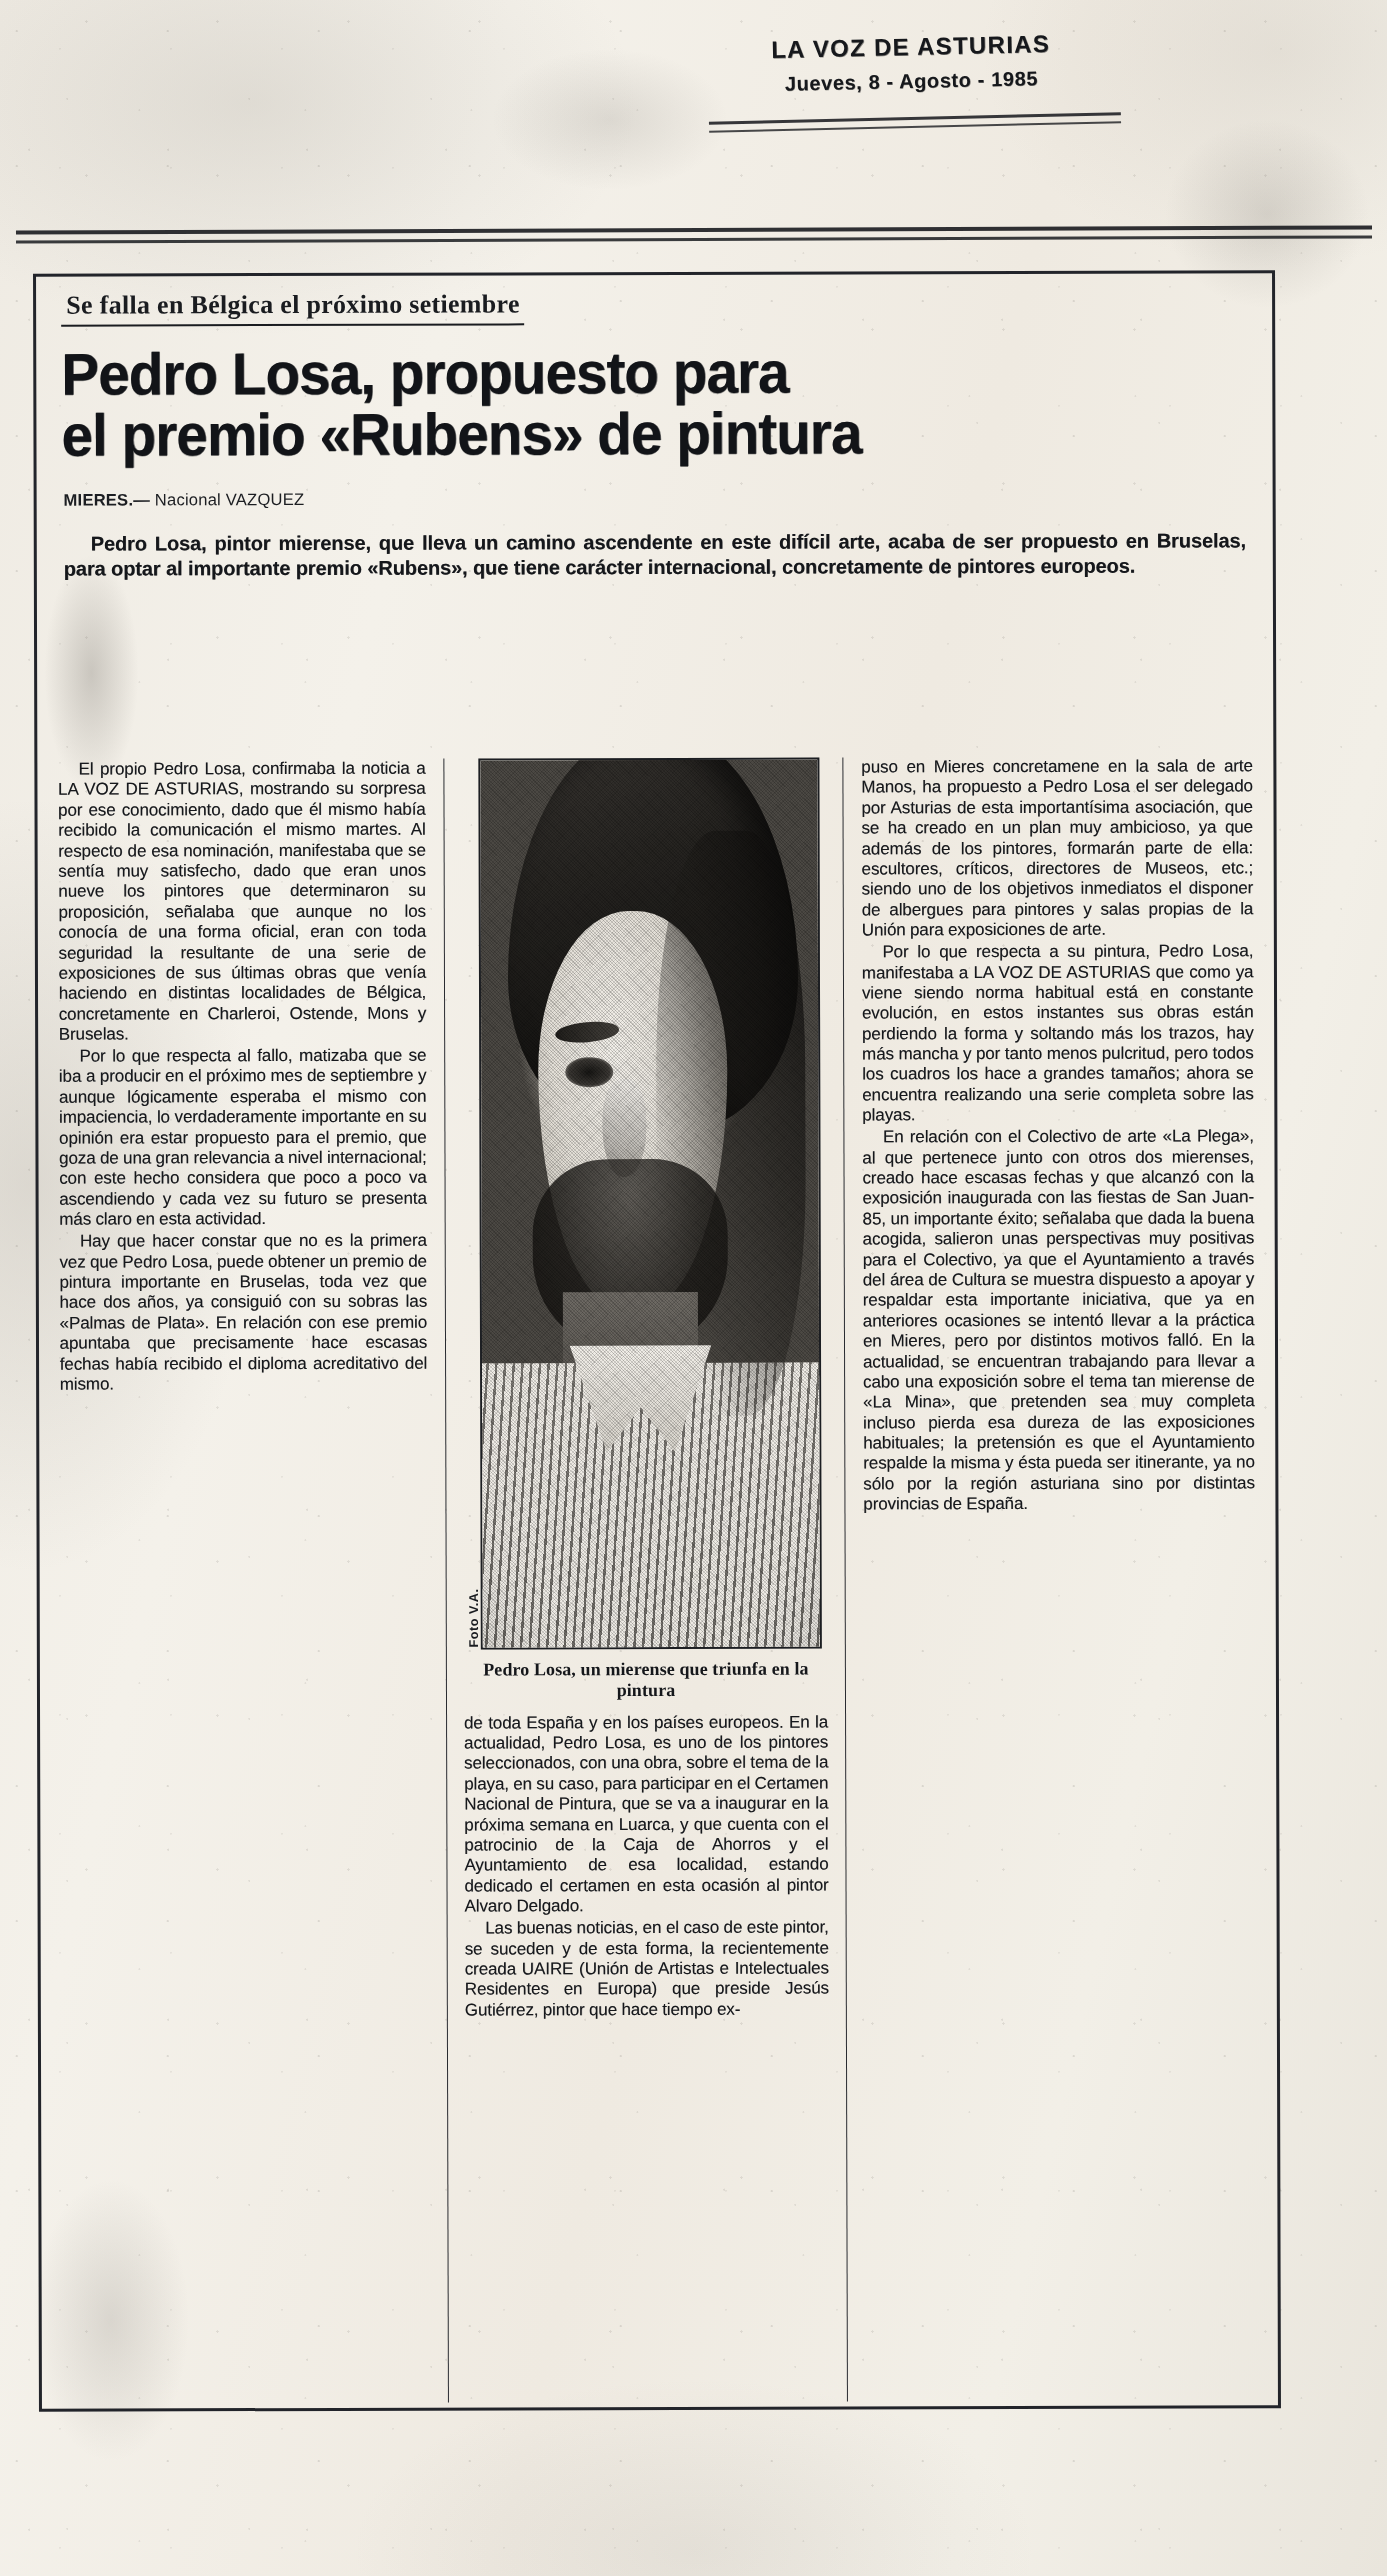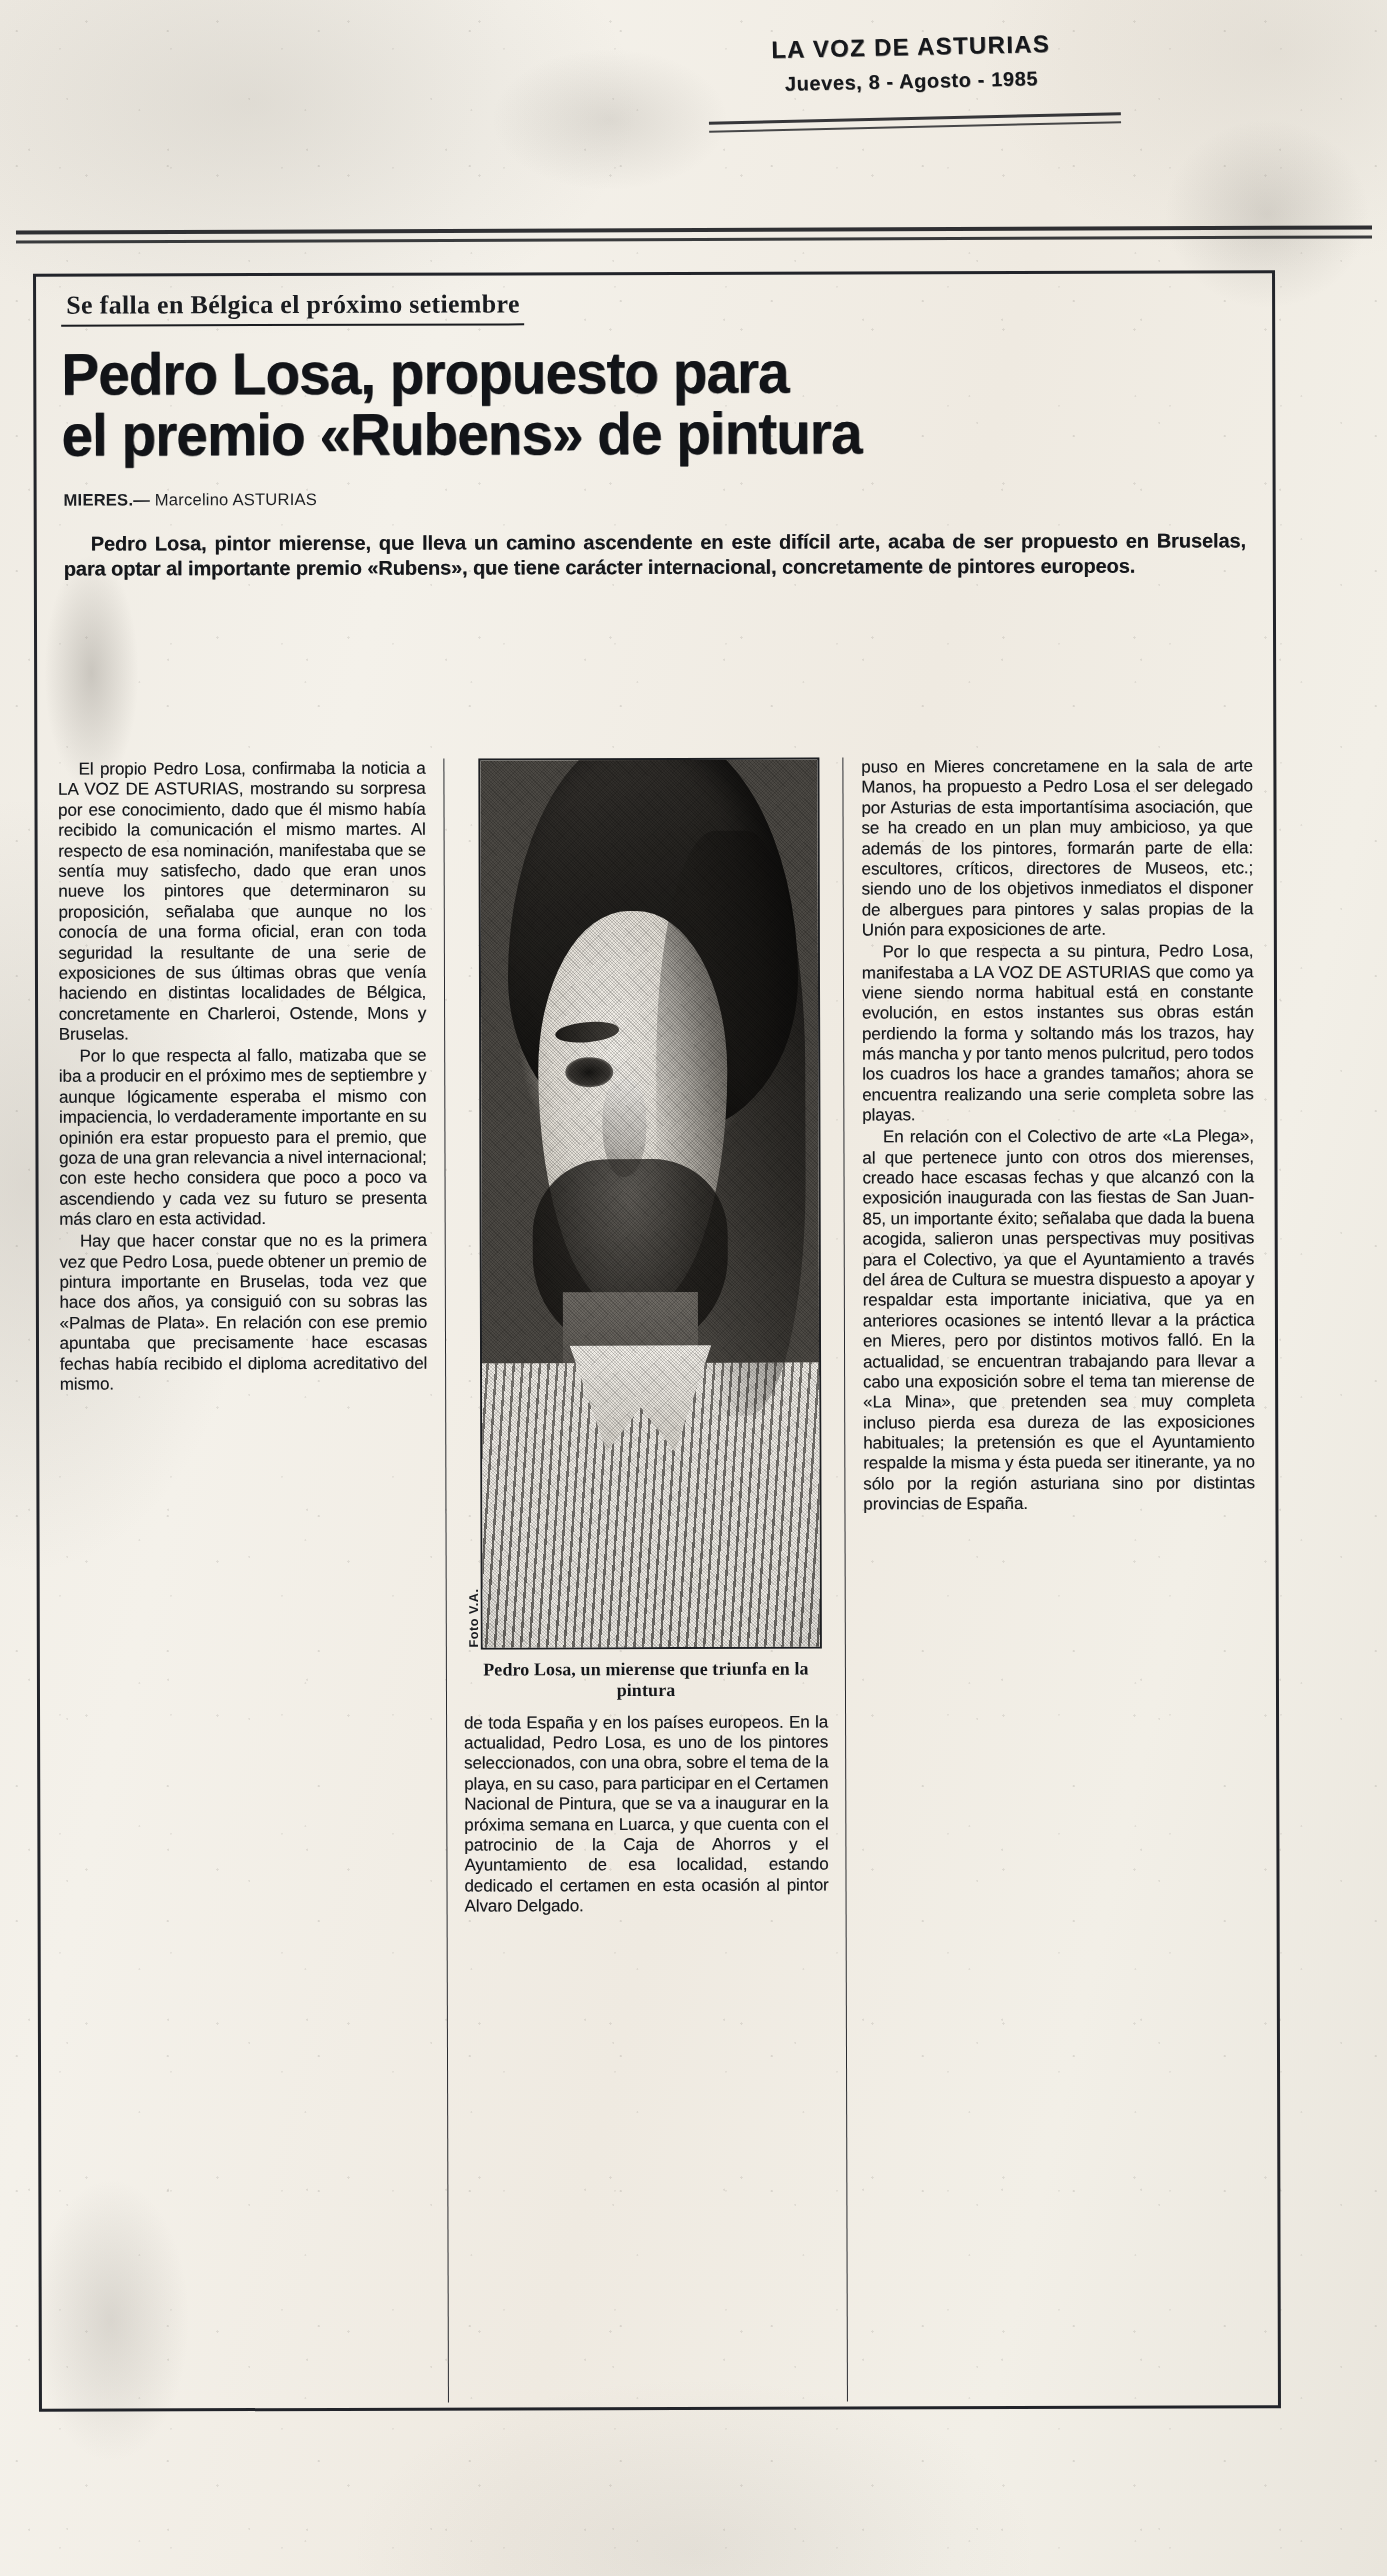--- a/index.html
+++ b/index.html
@@ -266,21 +266,21 @@
 
     <div class="kicker">Se falla en Bélgica el próximo setiembre</div>
 
     <div class="headline">
       <div>Pedro Losa, propuesto para</div>
       <div>el premio «Rubens» de pintura</div>
     </div>
 
     <div class="byline">
       <b>MIERES.—</b>
-      <span>Marcelino ASTURIAS</span>
+      <span>Nacional VAZQUEZ</span>
     </div>
 
     <div class="lead"><span class="ind"></span><span>Pedro Losa, pintor mierense, que lleva un camino ascendente en este difícil arte, acaba de ser propuesto en Bruselas, para optar al importante premio «Rubens», que tiene carácter internacional, concretamente de pintores europeos.</span></div>
 
     <div class="cols">
 
       <div class="col c1">
         <p><span class="ind"></span><span>El propio Pedro Losa, confirmaba la noticia a LA VOZ DE ASTURIAS, mostrando su sorpresa por ese conocimiento, dado que él mismo había recibido la comunicación el mismo martes. Al respecto de esa nominación, manifestaba que se sentía muy satisfecho, dado que eran unos nueve los pintores que determinaron su proposición, señalaba que aunque no los conocía de una forma oficial, eran con toda seguridad la resultante de una serie de exposiciones de sus últimas obras que venía haciendo en distintas localidades de Bélgica, concretamente en Charleroi, Ostende, Mons y Bruselas.</span></p>
         <p><span class="ind"></span><span>Por lo que respecta al fallo, matizaba que se iba a producir en el próximo mes de septiembre y aunque lógicamente esperaba el mismo con impaciencia, lo verdaderamente importante en su opinión era estar propuesto para el premio, que goza de una gran relevancia a nivel internacional; con este hecho considera que poco a poco va ascendiendo y cada vez su futuro se presenta más claro en esta actividad.</span></p>
         <p><span class="ind"></span><span>Hay que hacer constar que no es la primera vez que Pedro Losa, puede obtener un premio de pintura importante en Bruselas, toda vez que hace dos años, ya consiguió con su sobras las «Palmas de Plata». En relación con ese premio apuntaba que precisamente hace escasas fechas había recibido el diploma acreditativo del mismo.</span></p>
@@ -300,20 +300,21 @@
             <div class="ph-neck"></div>
             <div class="ph-shirt"></div>
             <div class="ph-collar"></div>
             <div class="ph-shadow"></div>
             <div class="ph-grain"></div>
             <div class="ph-vig"></div>
           </div>
         </div>
         <div class="caption">Pedro Losa, un mierense que triunfa en la pintura</div>
         <p><span>de toda España y en los países europeos. En la actualidad, Pedro Losa, es uno de los pintores seleccionados, con una obra, sobre el tema de la playa, en su caso, para participar en el Certamen Nacional de Pintura, que se va a inaugurar en la próxima semana en Luarca, y que cuenta con el patrocinio de la Caja de Ahorros y el Ayuntamiento de esa localidad, estando dedicado el certamen en esta ocasión al pintor Alvaro Delgado.</span></p>
+        <p><span class="ind"></span><span>Las buenas noticias, en el caso de este pintor, se suceden y de esta forma, la recientemente creada UAIRE (Unión de Artistas e Intelectuales Residentes en Europa) que preside Jesús Gutiérrez, pintor que hace tiempo ex-</span></p>
       </div>
 
       <div class="col c3">
         <p><span>puso en Mieres concretamene en la sala de arte Manos, ha propuesto a Pedro Losa el ser delegado por Asturias de esta importantísima asociación, que se ha creado en un plan muy ambicioso, ya que además de los pintores, formarán parte de ella: escultores, críticos, directores de Museos, etc.; siendo uno de los objetivos inmediatos el disponer de albergues para pintores y salas propias de la Unión para exposiciones de arte.</span></p>
         <p><span class="ind"></span><span>Por lo que respecta a su pintura, Pedro Losa, manifestaba a LA VOZ DE ASTURIAS que como ya viene siendo norma habitual está en constante evolución, en estos instantes sus obras están perdiendo la forma y soltando más los trazos, hay más mancha y por tanto menos pulcritud, pero todos los cuadros los hace a grandes tamaños; ahora se encuentra realizando una serie completa sobre las playas.</span></p>
         <p><span class="ind"></span><span>En relación con el Colectivo de arte «La Plega», al que pertenece junto con otros dos mierenses, creado hace escasas fechas y que alcanzó con la exposición inaugurada con las fiestas de San Juan-85, un importante éxito; señalaba que dada la buena acogida, salieron unas perspectivas muy positivas para el Colectivo, ya que el Ayuntamiento a través del área de Cultura se muestra dispuesto a apoyar y respaldar esta importante iniciativa, que ya en anteriores ocasiones se intentó llevar a la práctica en Mieres, pero por distintos motivos falló. En la actualidad, se encuentran trabajando para llevar a cabo una exposición sobre el tema tan mierense de «La Mina», que pretenden sea muy completa incluso pierda esa dureza de las exposiciones habituales; la pretensión es que el Ayuntamiento respalde la misma y ésta pueda ser itinerante, ya no sólo por la región asturiana sino por distintas provincias de España.</span></p>
       </div>
 
     </div>
   </div>

